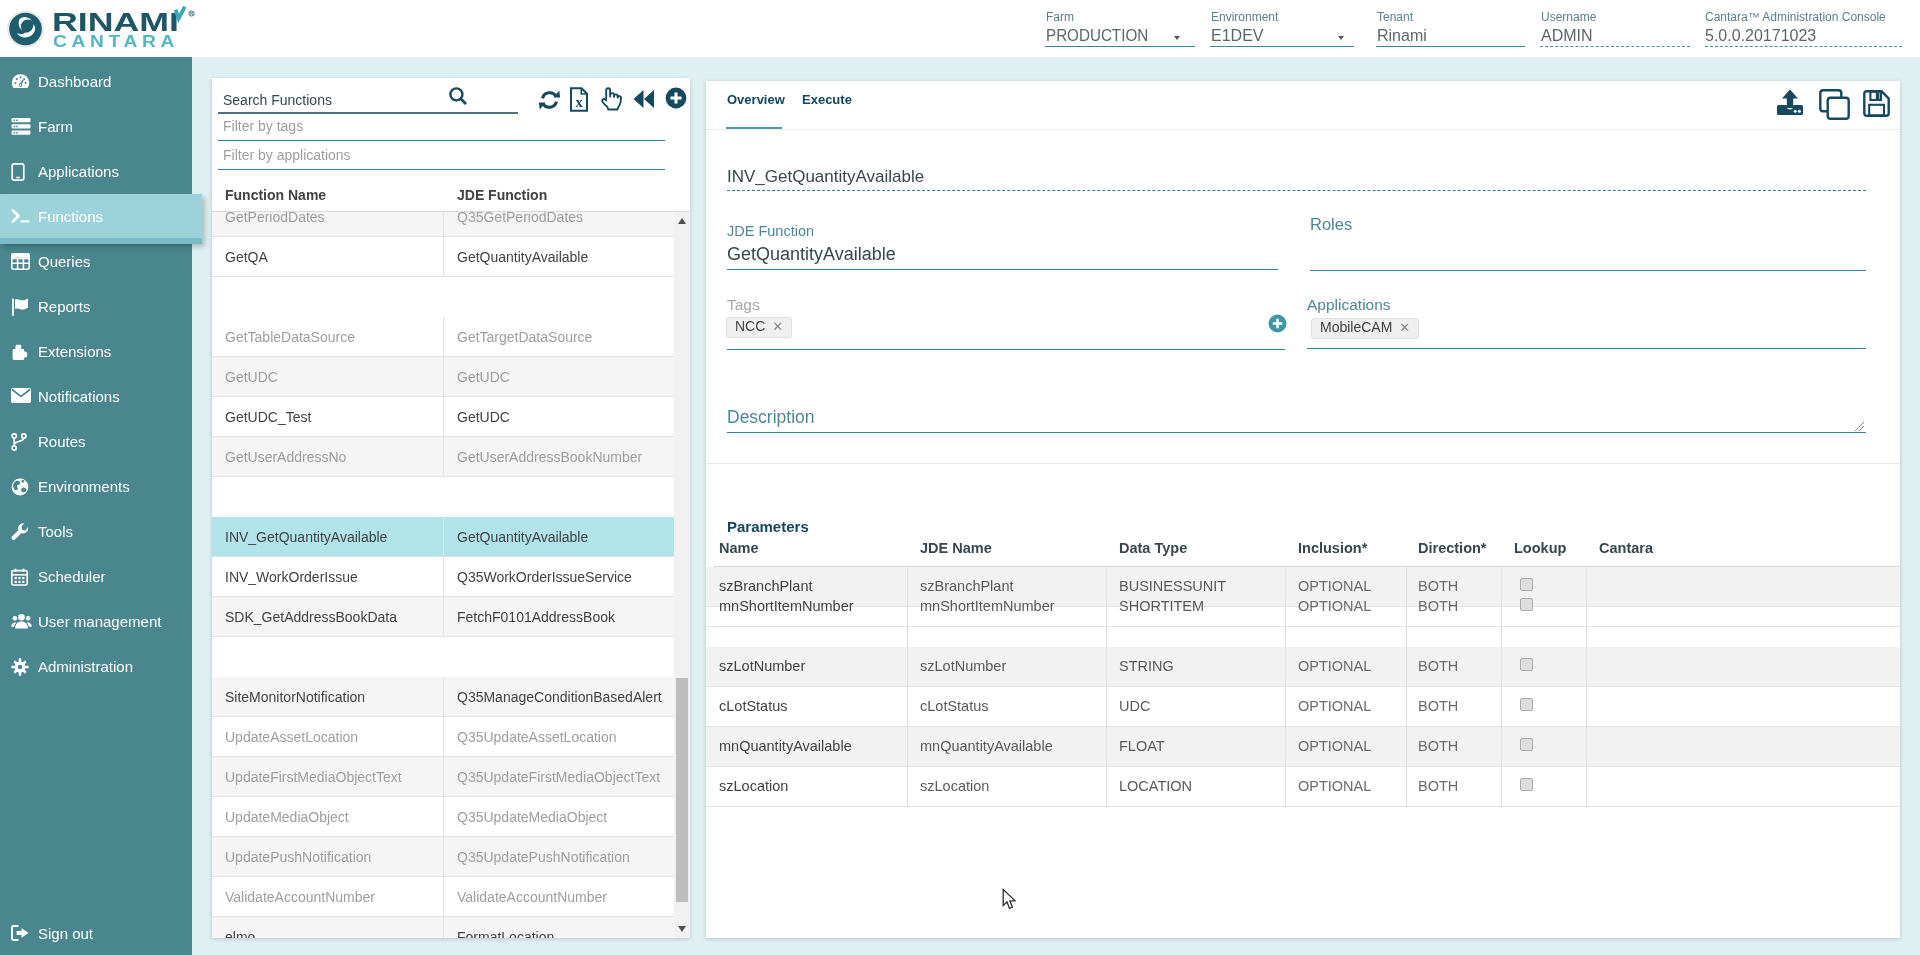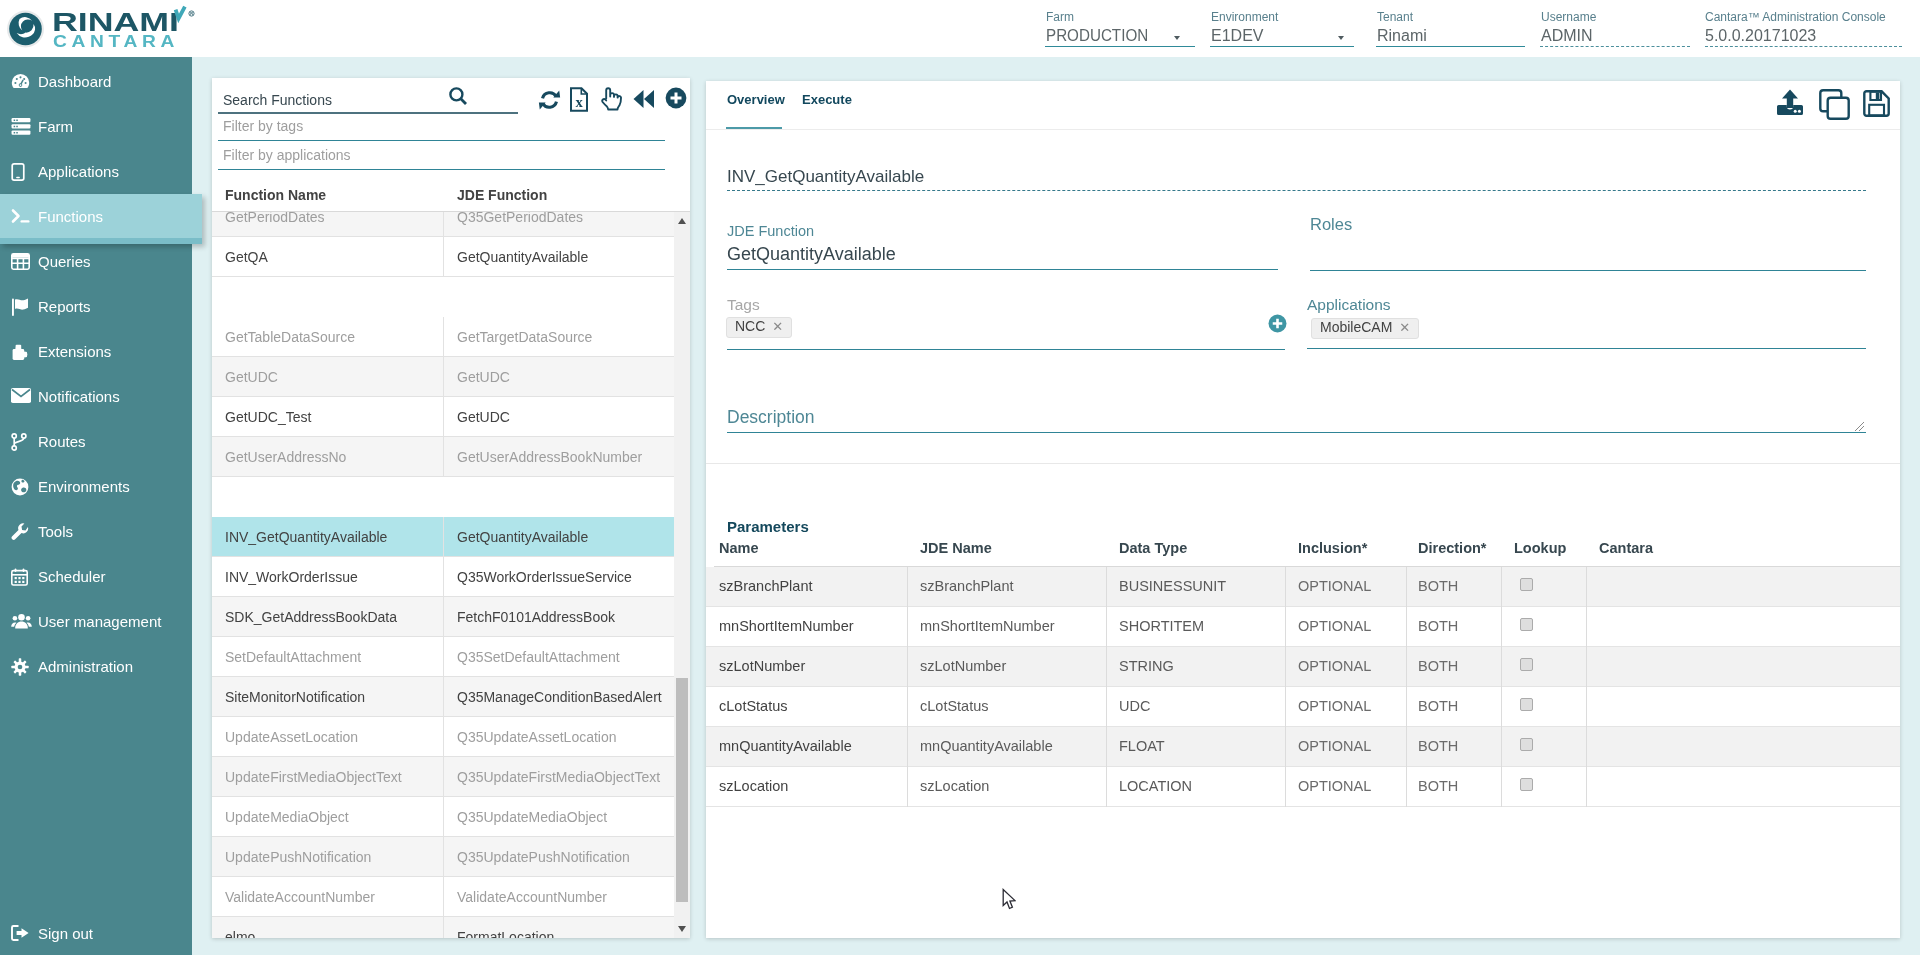--- a/index.html
+++ b/index.html
@@ -374,25 +374,20 @@
       <div class="frow " style="top:345px;">
         <span class="c1 tdark">INV_WorkOrderIssue</span>
         <span class="c2 tdark">Q35WorkOrderIssueService</span>
         <span class="coldiv"></span>
       </div>
       <div class="frow g" style="top:385px;">
         <span class="c1 tdark">SDK_GetAddressBookData</span>
         <span class="c2 tdark">FetchF0101AddressBook</span>
         <span class="coldiv"></span>
       </div>
-      <div class="frow " style="top:425px;">
-        <span class="c1 tgrey">SetDefaultAttachment</span>
-        <span class="c2 tgrey">Q35SetDefaultAttachment</span>
-        <span class="coldiv"></span>
-      </div>
       <div class="frow g" style="top:465px;">
         <span class="c1 tdark">SiteMonitorNotification</span>
         <span class="c2 tdark">Q35ManageConditionBasedAlert</span>
         <span class="coldiv"></span>
       </div>
       <div class="frow " style="top:505px;">
         <span class="c1 tgrey">UpdateAssetLocation</span>
         <span class="c2 tgrey">Q35UpdateAssetLocation</span>
         <span class="coldiv"></span>
       </div>
@@ -498,21 +493,21 @@
   <div class="pthline"></div>
   <div id="prows">
       <div class="prow g" style="top:486px;">
     <span style="left:13px; color:#424242;">szBranchPlant</span>
     <span style="left:214px; color:#5a5a5a;">szBranchPlant</span>
     <span style="left:413px; color:#5a5a5a;">BUSINESSUNIT</span>
     <span style="left:592px; color:#6b6b6b;">OPTIONAL</span>
     <span style="left:712px; color:#6b6b6b;">BOTH</span>
     <span class="pcheck"></span>
   </div>
-      <div class="prow " style="top:526px;text-align:center;">
+      <div class="prow " style="top:506px;text-align:center;">
     <span style="left:13px; color:#424242;">mnShortItemNumber</span>
     <span style="left:214px; color:#5a5a5a;">mnShortItemNumber</span>
     <span style="left:413px; color:#5a5a5a;">SHORTITEM</span>
     <span style="left:592px; color:#6b6b6b;">OPTIONAL</span>
     <span style="left:712px; color:#6b6b6b;">BOTH</span>
     <span class="pcheck"></span>
   </div>
       <div class="prow g" style="top:566px;">
     <span style="left:13px; color:#424242;">szLotNumber</span>
     <span style="left:214px; color:#5a5a5a;">szLotNumber</span>

